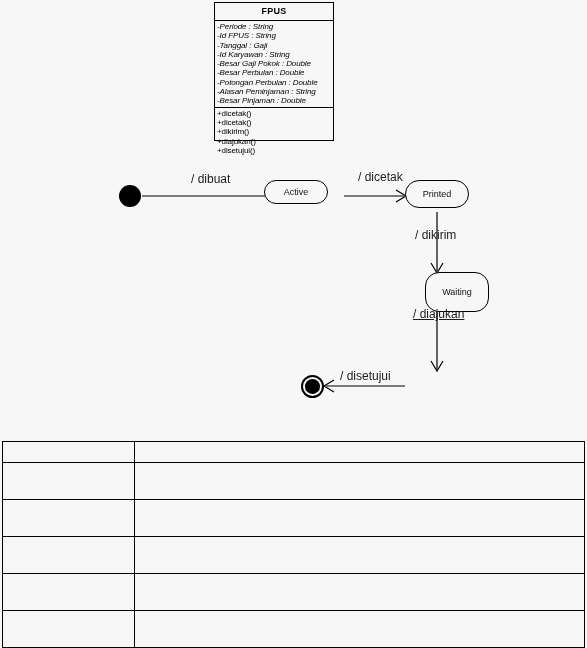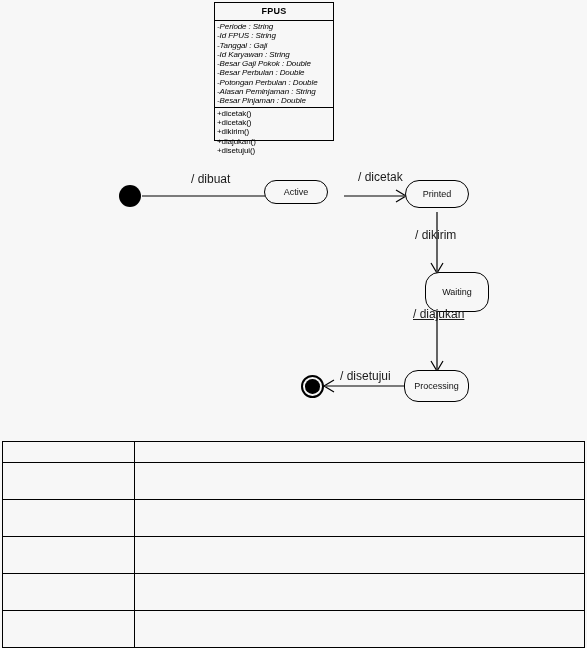--- a/index.html
+++ b/index.html
@@ -182,23 +182,20 @@
   </div>
 
   <div class="state-node" style="left:405px; top:30px; width:64px; height:28px;">
     <span>Printed</span>
   </div>
 
   <div class="state-node" style="left:405px; top:122px; width:64px; height:40px;margin-left:20px;">
     <span>Waiting</span>
   </div>
 
-  <div class="state-node" style="left:404px; top:220px; width:65px; height:32px;">
-    <span>Processing</span>
-  </div>
 
   <div class="final-node" style="left:301px; top:225px;"></div>
 
   <div class="edge-label" style="left:191px; top:22px;">/ dibuat</div>
   <div class="edge-label" style="left:358px; top:20px;">/ dicetak</div>
   <div class="edge-label" style="left:415px; top:78px;">/ dikirim</div>
   <div class="edge-label" style="left:413px; top:157px;text-decoration:underline;">/ diajukan</div>
   <div class="edge-label" style="left:340px; top:219px;">/ disetujui</div>
 </div>
 

